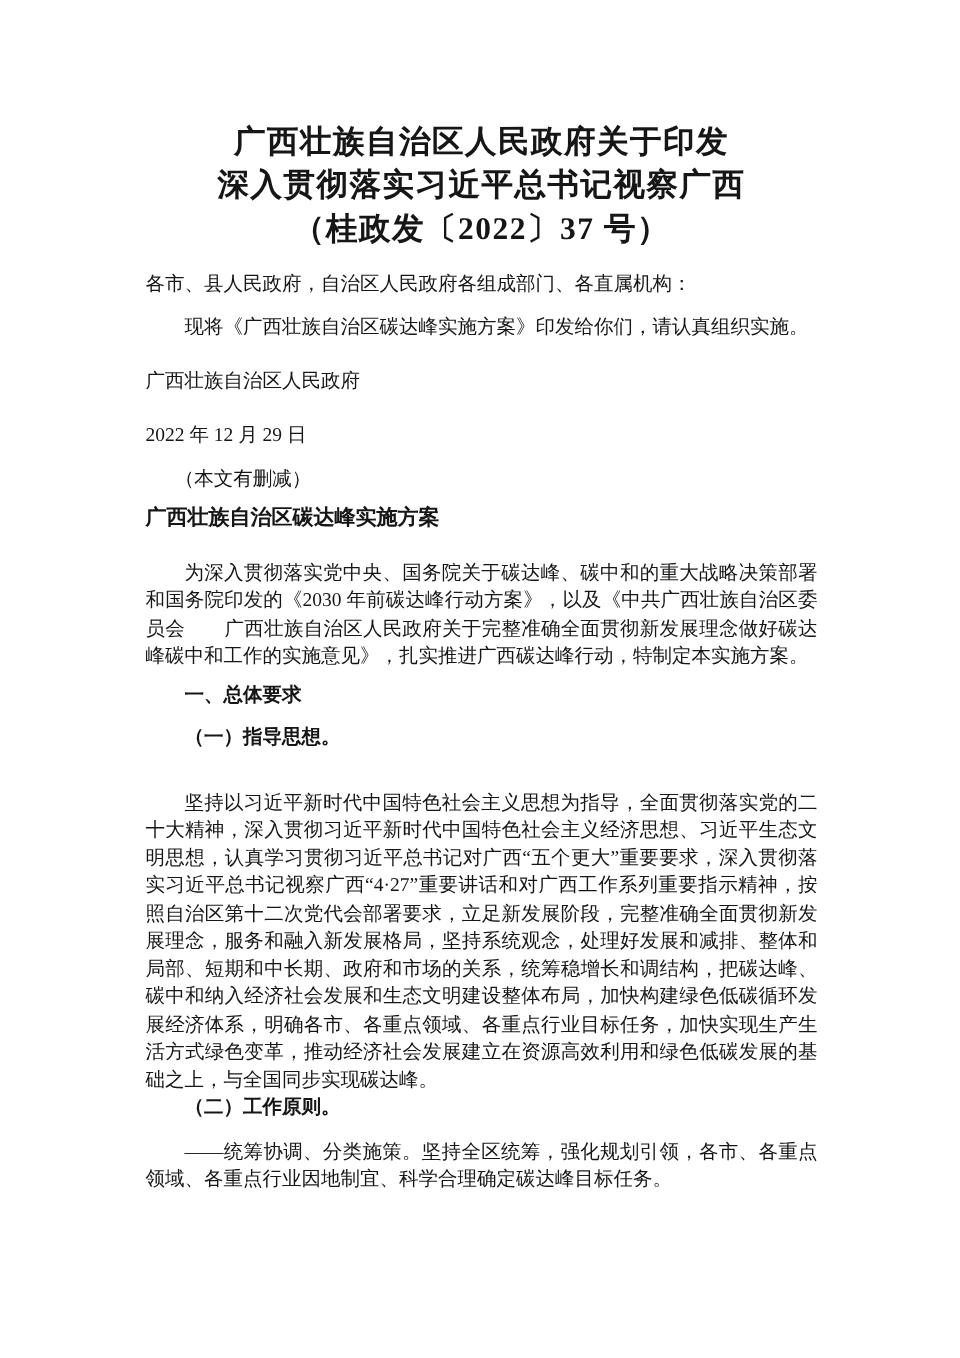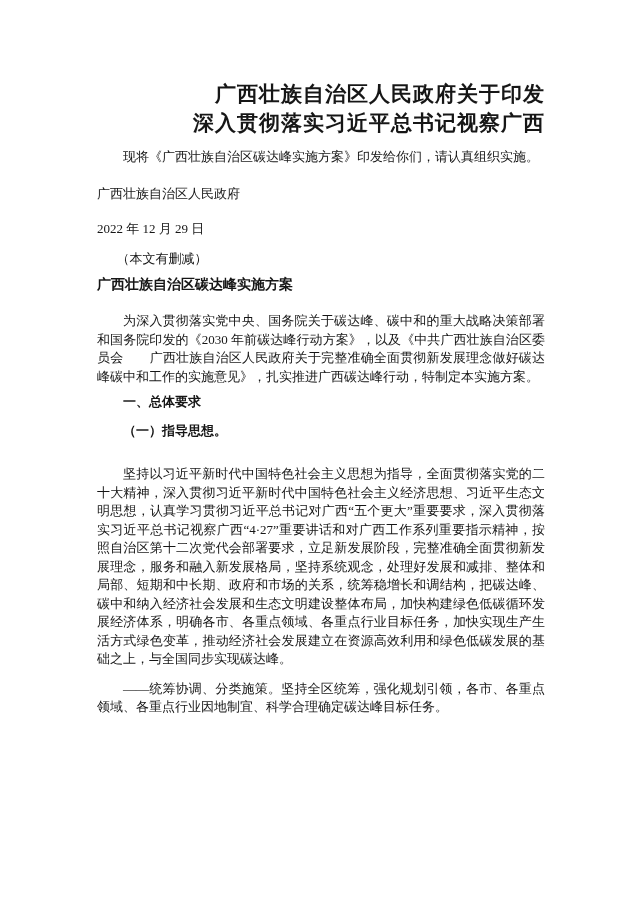--- a/index.html
+++ b/index.html
@@ -12,21 +12,21 @@
     width: 640px;
     height: 905px;
     background: #ffffff;
     color: #161616;
     font-family: "Liberation Serif", "DejaVu Serif", serif;
     overflow: hidden;
     box-sizing: border-box;
     padding: 80px 95px 0 97px;
   }
   .main-title {
-    text-align: right;
+    text-align: center;
     font-size: 21px;
     line-height: 29px;
     font-weight: bold;
     letter-spacing: 1px;
   }
   .main-title div { display: block; }
   .para {
     font-size: 13px;
     line-height: 18.5px;
     text-align: justify;
@@ -56,37 +56,40 @@
   .principle-1     { margin-top: 11px; }
 </style>
 </head>
 <body>
 
 <div class="page">
 
   <div class="main-title">
     <div>广西壮族自治区人民政府关于印发</div>
     <div>深入贯彻落实习近平总书记视察广西</div>
+    <div>（桂政发〔2022〕37 号）</div>
   </div>
 
+  <p class="para salutation">各市、县人民政府，自治区人民政府各组成部门、各直属机构：</p>
 
   <p class="para indent-2 notice-body">现将《广西壮族自治区碳达峰实施方案》印发给你们，请认真组织实施。</p>
 
   <p class="para right-align issuer">广西壮族自治区人民政府</p>
 
   <p class="para right-align issue-date">2022 年 12 月 29 日</p>
 
   <p class="para indent-15 deletion-note">（本文有删减）</p>
 
   <p class="plan-title">广西壮族自治区碳达峰实施方案</p>
 
   <p class="para indent-2 plan-intro">为深入贯彻落实党中央、国务院关于碳达峰、碳中和的重大战略决策部署和国务院印发的《2030 年前碳达峰行动方案》，以及《中共广西壮族自治区委员会　　广西壮族自治区人民政府关于完整准确全面贯彻新发展理念做好碳达峰碳中和工作的实施意见》，扎实推进广西碳达峰行动，特制定本实施方案。</p>
 
   <p class="para indent-2 bold sec-heading-1">一、总体要求</p>
 
   <p class="para indent-2 bold sub-heading-1">（一）指导思想。</p>
 
   <p class="para indent-2 sub1-body">坚持以习近平新时代中国特色社会主义思想为指导，全面贯彻落实党的二十大精神，深入贯彻习近平新时代中国特色社会主义经济思想、习近平生态文明思想，认真学习贯彻习近平总书记对广西“五个更大”重要要求，深入贯彻落实习近平总书记视察广西“4·27”重要讲话和对广西工作系列重要指示精神，按照自治区第十二次党代会部署要求，立足新发展阶段，完整准确全面贯彻新发展理念，服务和融入新发展格局，坚持系统观念，处理好发展和减排、整体和局部、短期和中长期、政府和市场的关系，统筹稳增长和调结构，把碳达峰、碳中和纳入经济社会发展和生态文明建设整体布局，加快构建绿色低碳循环发展经济体系，明确各市、各重点领域、各重点行业目标任务，加快实现生产生活方式绿色变革，推动经济社会发展建立在资源高效利用和绿色低碳发展的基础之上，与全国同步实现碳达峰。</p>
 
+  <p class="para indent-2 bold sub-heading-2">（二）工作原则。</p>
 
   <p class="para indent-2 principle-1">——统筹协调、分类施策。坚持全区统筹，强化规划引领，各市、各重点领域、各重点行业因地制宜、科学合理确定碳达峰目标任务。</p>
 
 </div>
 
 </body></html>

